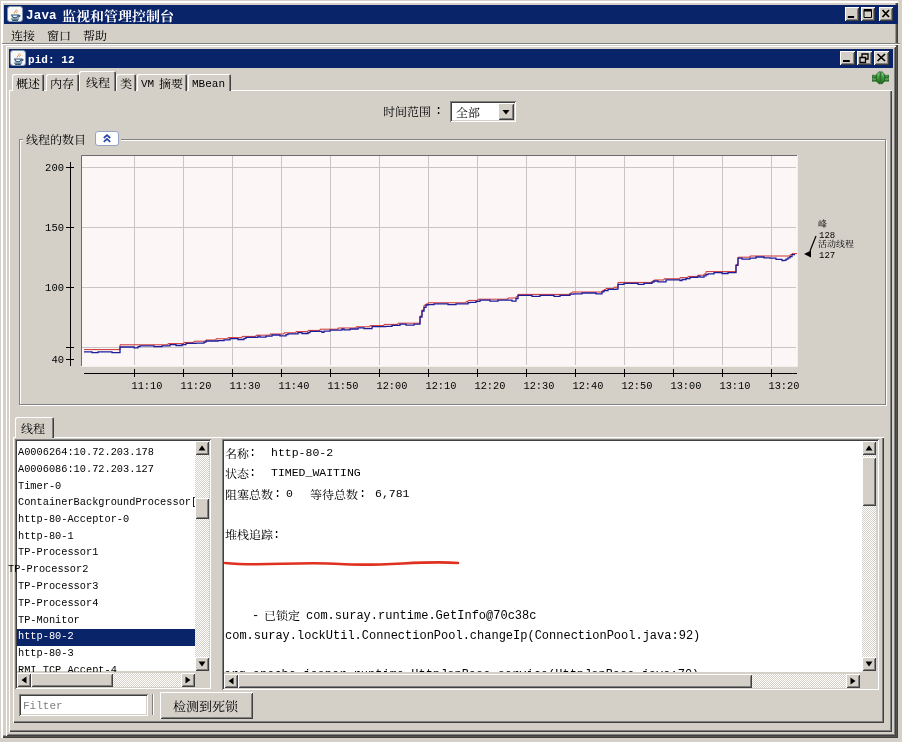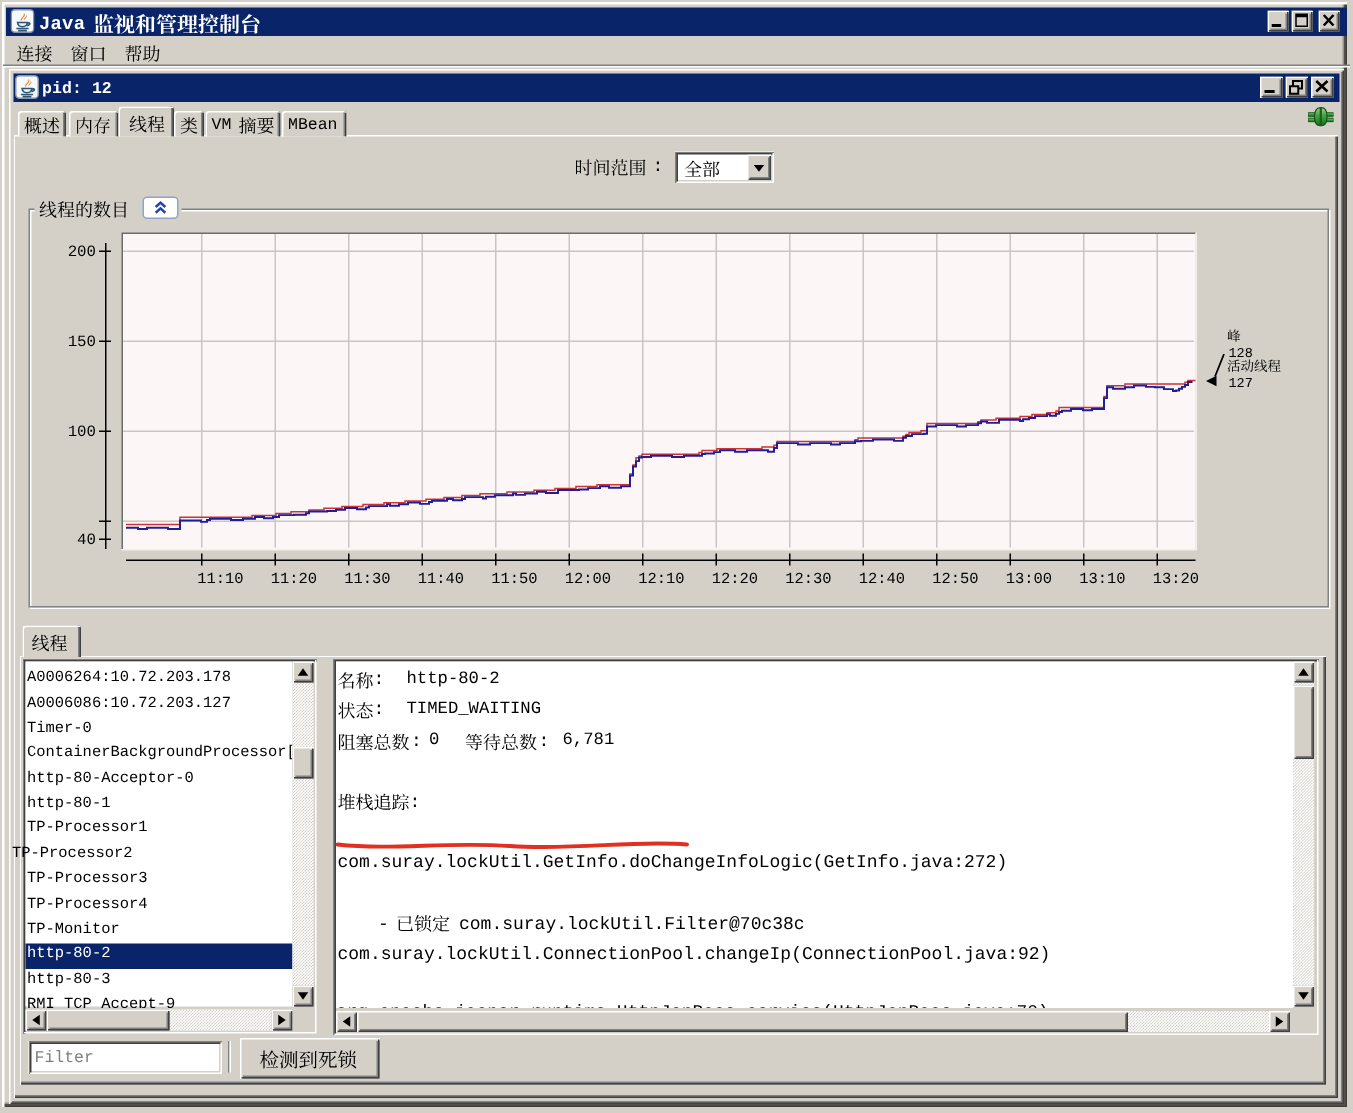--- a/index.html
+++ b/index.html
@@ -259,21 +259,21 @@
     <div style="position:absolute;left:18px;top:513px;width:177px;height:14px;overflow:hidden;color:#000;font:10.3px 'Liberation Mono',monospace;white-space:pre">http-80-Acceptor-0</div>
     <div style="position:absolute;left:18px;top:530px;width:177px;height:14px;overflow:hidden;color:#000;font:10.3px 'Liberation Mono',monospace;white-space:pre">http-80-1</div>
     <div style="position:absolute;left:18px;top:546px;width:177px;height:14px;overflow:hidden;color:#000;font:10.3px 'Liberation Mono',monospace;white-space:pre">TP-Processor1</div>
     <div style="position:absolute;left:8px;top:563px;width:177px;height:14px;overflow:hidden;color:#000;font:10.3px 'Liberation Mono',monospace;white-space:pre">TP-Processor2</div>
     <div style="position:absolute;left:18px;top:580px;width:177px;height:14px;overflow:hidden;color:#000;font:10.3px 'Liberation Mono',monospace;white-space:pre">TP-Processor3</div>
     <div style="position:absolute;left:18px;top:597px;width:177px;height:14px;overflow:hidden;color:#000;font:10.3px 'Liberation Mono',monospace;white-space:pre">TP-Processor4</div>
     <div style="position:absolute;left:18px;top:614px;width:177px;height:14px;overflow:hidden;color:#000;font:10.3px 'Liberation Mono',monospace;white-space:pre">TP-Monitor</div>
     <div class="abs" style="left:17px;top:629px;width:178px;height:16.5px;background:#0a246a"></div>
     <div style="position:absolute;left:18px;top:630px;width:177px;height:14px;overflow:hidden;color:#fff;font:10.3px 'Liberation Mono',monospace;white-space:pre">http-80-2</div>
     <div style="position:absolute;left:18px;top:647px;width:177px;height:14px;overflow:hidden;color:#000;font:10.3px 'Liberation Mono',monospace;white-space:pre">http-80-3</div>
-    <div style="position:absolute;left:18px;top:664px;width:177px;height:8px;overflow:hidden;color:#000;font:10.3px 'Liberation Mono',monospace;white-space:pre">RMI TCP Accept-9</div>
+    <div style="position:absolute;left:18px;top:664px;width:177px;height:8px;overflow:hidden;color:#000;font:10.3px 'Liberation Mono',monospace;white-space:pre">RMI TCP Accept-4</div>
     <div class="abs track" style="left:195px;top:441px;width:14px;height:230px"></div>
     <div class="abs btn" style="left:195px;top:441px;width:14px;height:14px"></div>
     <svg class="abs" style="left:195px;top:441px" width="14" height="14">
       <path d="M7.0 4.5 l3.5 5 h-7 z" fill="#000"></path>
     </svg>
     <div class="abs btn" style="left:195px;top:657px;width:14px;height:14px"></div>
     <svg class="abs" style="left:195px;top:657px" width="14" height="14">
       <path d="M7.0 9.5 l3.5 -5 h-7 z" fill="#000"></path>
     </svg>
     <div class="abs btn" style="left:195px;top:498px;width:14px;height:21px"></div>
@@ -338,28 +338,27 @@
       </g>
     </svg>
     <div style="position:absolute;left:359px;top:486.8px;font:12px 'Liberation Mono',monospace;white-space:pre;color:#000;line-height:15px">:</div>
     <div style="position:absolute;left:375px;top:486.8px;font:11.5px 'Liberation Mono',monospace;white-space:pre;color:#000;line-height:14.5px">6,781</div>
     <svg style="position:absolute;left:225px;top:527px;overflow:visible" width="50" height="16">
       <g transform="translate(0,12.2)">
         <path d="M7.5 -10.1 7.3 -10.1C7.8 -9.6 8.1 -8.8 8.2 -8.1C8.9 -7.4 9.7 -9.1 7.5 -10.1ZM10.6 -8.4 10.0 -7.7H6.1L6.0 -7.8C6.3 -8.4 6.5 -9.0 6.7 -9.5C7.0 -9.5 7.1 -9.5 7.1 -9.7L5.9 -10.1C5.5 -8.4 4.7 -6.0 3.6 -4.4L3.7 -4.3C4.3 -4.9 4.8 -5.6 5.3 -6.3V0.9H5.4C5.7 0.9 6.0 0.8 6.0 0.7V0.0H11.3C11.5 0.0 11.6 -0.0 11.6 -0.1C11.2 -0.5 10.6 -1.0 10.6 -1.0L10.0 -0.3H8.7V-2.5H10.9C11.1 -2.5 11.2 -2.6 11.2 -2.7C10.9 -3.1 10.3 -3.6 10.3 -3.6L9.7 -2.9H8.7V-4.9H10.9C11.1 -4.9 11.2 -5.0 11.2 -5.1C10.9 -5.5 10.3 -6.0 10.3 -6.0L9.7 -5.3H8.7V-7.4H11.3C11.4 -7.4 11.5 -7.4 11.6 -7.6C11.2 -7.9 10.6 -8.4 10.6 -8.4ZM6.0 -0.3V-2.5H8.0V-0.3ZM6.0 -2.9V-4.9H8.0V-2.9ZM6.0 -5.3V-7.4H8.0V-5.3ZM3.6 -7.3 3.2 -6.6H2.8V-9.4C3.2 -9.4 3.3 -9.5 3.3 -9.7L2.1 -9.8V-6.6H0.5L0.6 -6.3H2.1V-2.3C1.4 -2.1 0.8 -1.9 0.5 -1.9L1.0 -0.8C1.1 -0.9 1.2 -1.0 1.3 -1.1C2.8 -1.8 4.0 -2.4 4.8 -2.8L4.7 -3.0L2.8 -2.5V-6.3H4.2C4.4 -6.3 4.5 -6.3 4.6 -6.5C4.2 -6.8 3.6 -7.3 3.6 -7.3Z M19.9 -9.7 19.8 -9.6C20.2 -9.2 20.8 -8.5 21.0 -8.0C21.9 -7.5 22.4 -9.2 19.9 -9.7ZM16.2 -8.0 15.6 -7.3H15.1V-9.6C15.4 -9.7 15.5 -9.8 15.5 -10.0L14.4 -10.1V-7.3L12.5 -7.3L12.6 -6.9H14.2C13.8 -5.1 13.2 -3.3 12.3 -1.9L12.5 -1.7C13.3 -2.6 13.9 -3.6 14.4 -4.8V1.0H14.5C14.8 1.0 15.1 0.8 15.1 0.7V-5.5C15.4 -5.0 15.8 -4.4 15.9 -3.8C16.6 -3.3 17.3 -4.7 15.1 -5.8V-6.9H16.8C17.0 -6.9 17.1 -7.0 17.1 -7.1C16.8 -7.5 16.2 -8.0 16.2 -8.0ZM19.8 -9.9 18.5 -10.1C18.5 -8.9 18.6 -7.8 18.6 -6.8L16.9 -6.6L17.0 -6.2L18.7 -6.5C18.7 -5.8 18.8 -5.1 19.0 -4.5L16.8 -4.1L16.9 -3.8L19.0 -4.1C19.2 -3.3 19.5 -2.5 19.9 -1.8C18.8 -0.8 17.5 -0.1 16.1 0.5L16.2 0.7C17.7 0.2 19.0 -0.4 20.2 -1.2C20.7 -0.5 21.3 0.1 22.1 0.5C22.7 0.9 23.4 1.2 23.7 0.8C23.7 0.6 23.7 0.5 23.3 0.0L23.5 -1.8L23.4 -1.8C23.2 -1.3 23.0 -0.7 22.8 -0.4C22.8 -0.2 22.7 -0.2 22.4 -0.3C21.8 -0.6 21.3 -1.1 20.9 -1.7C21.5 -2.3 22.1 -2.9 22.7 -3.6C23.0 -3.6 23.1 -3.6 23.2 -3.8L22.1 -4.4C21.6 -3.6 21.1 -2.9 20.5 -2.4C20.2 -2.9 20.0 -3.6 19.8 -4.3L23.3 -4.8C23.5 -4.8 23.6 -4.9 23.6 -5.1C23.1 -5.4 22.4 -5.8 22.4 -5.8L21.9 -5.0L19.7 -4.6C19.6 -5.2 19.5 -5.9 19.5 -6.6L22.8 -7.0C23.0 -7.1 23.1 -7.1 23.1 -7.3C22.7 -7.6 21.9 -8.0 21.9 -8.0L21.5 -7.2L19.4 -6.9C19.4 -7.8 19.3 -8.7 19.4 -9.6C19.7 -9.6 19.8 -9.8 19.8 -9.9Z M25.2 -9.9 25.1 -9.8C25.6 -9.1 26.3 -8.1 26.5 -7.3C27.3 -6.7 27.9 -8.4 25.2 -9.9ZM29.6 -1.0V-1.5H33.8V-0.9H34.0C34.2 -0.9 34.6 -1.1 34.6 -1.1V-3.8C34.9 -3.9 35.1 -4.0 35.1 -4.1L34.2 -4.8L33.7 -4.3H29.6V-5.9H33.4V-5.4H33.6C33.8 -5.4 34.2 -5.6 34.2 -5.7V-8.0C34.5 -8.0 34.7 -8.1 34.7 -8.2L33.8 -8.9L33.3 -8.5H31.0C31.3 -8.8 31.6 -9.2 31.8 -9.6C32.0 -9.6 32.2 -9.6 32.2 -9.8L30.9 -10.1L30.6 -8.5H29.6L28.8 -8.9V-0.7H28.9C29.3 -0.7 29.6 -0.9 29.6 -1.0ZM29.6 -4.0H33.8V-1.8H29.6ZM29.6 -6.3V-8.1H33.4V-6.3ZM26.3 -1.5C25.8 -1.2 25.1 -0.5 24.5 -0.1L25.2 0.8C25.3 0.7 25.3 0.6 25.3 0.5C25.7 -0.0 26.4 -0.9 26.6 -1.2C26.8 -1.4 26.9 -1.4 27.0 -1.2C28.1 0.1 29.3 0.6 31.5 0.6C32.8 0.6 33.9 0.6 35.0 0.6C35.0 0.2 35.2 -0.0 35.6 -0.1V-0.3C34.2 -0.2 33.1 -0.2 31.8 -0.2C29.6 -0.2 28.3 -0.4 27.2 -1.6C27.1 -1.6 27.1 -1.7 27.1 -1.7V-5.5C27.4 -5.6 27.6 -5.7 27.6 -5.7L26.6 -6.6L26.2 -6.0H24.6L24.7 -5.6H26.3Z M43.4 -10.1 43.2 -10.0C43.6 -9.6 44.0 -8.9 44.0 -8.4C44.7 -7.8 45.4 -9.3 43.4 -10.1ZM45.7 -6.7 45.2 -6.1H41.7L41.8 -5.8H46.3C46.5 -5.8 46.6 -5.8 46.6 -6.0C46.3 -6.3 45.7 -6.7 45.7 -6.7ZM43.1 -2.7 42.1 -3.1C41.6 -1.8 40.9 -0.6 40.2 0.2L40.4 0.3C41.2 -0.3 42.0 -1.4 42.6 -2.5C42.9 -2.5 43.0 -2.6 43.1 -2.7ZM45.4 -3.1 45.2 -3.0C45.8 -2.2 46.5 -1.0 46.7 -0.2C47.5 0.5 48.1 -1.3 45.4 -3.1ZM46.5 -4.8 46.0 -4.2H41.0L41.1 -3.8H43.7V-0.2C43.7 -0.0 43.7 0.0 43.5 0.0C43.2 0.0 42.2 -0.0 42.2 -0.0V0.1C42.6 0.2 42.9 0.3 43.1 0.4C43.2 0.5 43.3 0.7 43.3 1.0C44.3 0.9 44.5 0.4 44.5 -0.2V-3.8H47.1C47.3 -3.8 47.4 -3.9 47.4 -4.0C47.1 -4.4 46.5 -4.8 46.5 -4.8ZM41.8 -8.6 41.6 -8.7C41.6 -8.1 41.2 -7.5 41.0 -7.3C40.7 -7.2 40.6 -6.9 40.7 -6.7C40.9 -6.5 41.3 -6.5 41.5 -6.7C41.7 -6.9 41.8 -7.3 41.9 -7.8H46.3L46.1 -6.7L46.2 -6.7C46.5 -6.9 46.9 -7.4 47.1 -7.7C47.3 -7.7 47.5 -7.7 47.6 -7.8L46.7 -8.6L46.3 -8.1H41.9C41.9 -8.3 41.9 -8.5 41.8 -8.6ZM37.8 -6.4V-8.9H39.8V-6.4ZM38.1 -4.5 37.1 -4.6V-0.6L36.4 -0.4L36.9 0.6C37.0 0.5 37.1 0.4 37.2 0.3C38.8 -0.4 40.1 -1.0 41.0 -1.5L40.9 -1.6C40.4 -1.4 39.8 -1.3 39.2 -1.1V-3.7H40.5C40.7 -3.7 40.8 -3.8 40.8 -3.9C40.5 -4.2 39.9 -4.7 39.9 -4.7L39.5 -4.1H39.2V-6.1H39.8V-5.7H39.9C40.2 -5.7 40.5 -5.8 40.5 -5.9V-8.7C40.8 -8.8 41.0 -8.9 41.1 -9.0L40.1 -9.7L39.7 -9.2H37.9L37.1 -9.7V-5.5H37.2C37.6 -5.5 37.8 -5.7 37.8 -5.7V-6.1H38.5V-0.9L37.8 -0.7V-4.2C38.0 -4.3 38.1 -4.4 38.1 -4.5Z" fill="#000"></path>
       </g>
     </svg>
     <div style="position:absolute;left:273px;top:527.6px;font:12px 'Liberation Mono',monospace;white-space:pre;color:#000;line-height:15px">:</div>
-    <div style="position:absolute;left:225px;top:568px;font:12px 'Liberation Mono',monospace;white-space:pre;color:#000;line-height:15px">com.suray.lockUtil.GetInfo.doChangeInfoLogic(GetInfo.java:272)</div>
     <div style="position:absolute;left:252px;top:608.7px;font:12px 'Liberation Mono',monospace;white-space:pre;color:#000;line-height:15px">-</div>
     <svg style="position:absolute;left:264px;top:608px;overflow:visible" width="38" height="16">
       <g transform="translate(0,12.2)">
         <path d="M1.1 -9.0 1.2 -8.7H8.9V-5.4H2.6V-6.8C2.9 -6.8 3.0 -6.9 3.0 -7.1L1.8 -7.2V-0.8C1.8 0.2 2.6 0.5 4.0 0.5H8.7C10.7 0.5 11.3 0.3 11.3 -0.1C11.3 -0.3 11.1 -0.4 10.7 -0.5L10.7 -2.7H10.6C10.4 -2.0 10.2 -1.0 10.0 -0.6C9.8 -0.3 9.5 -0.2 8.6 -0.2H3.9C3.1 -0.2 2.6 -0.3 2.6 -0.8V-5.1H8.9V-4.1H9.0C9.2 -4.1 9.6 -4.3 9.7 -4.4V-8.5C9.9 -8.5 10.1 -8.6 10.2 -8.7L9.2 -9.5L8.7 -9.0Z M20.7 -5.3 19.5 -5.4C19.5 -2.5 19.4 -0.2 15.5 0.7L15.6 0.9C20.1 0.1 20.2 -2.2 20.3 -5.0C20.6 -5.0 20.7 -5.1 20.7 -5.3ZM20.2 -1.7 20.1 -1.5C21.0 -0.9 22.4 0.1 22.9 0.9C23.9 1.3 24.1 -0.6 20.2 -1.7ZM23.4 -9.3 22.3 -9.8C21.9 -8.8 21.5 -7.8 21.1 -7.2L21.3 -7.1C21.8 -7.6 22.5 -8.4 22.9 -9.1C23.2 -9.1 23.3 -9.2 23.4 -9.3ZM16.9 -9.7 16.7 -9.6C17.2 -9.0 17.8 -8.0 18.0 -7.3C18.7 -6.7 19.4 -8.3 16.9 -9.7ZM17.8 -1.8V-6.2H22.0V-1.8H22.1C22.4 -1.8 22.7 -2.0 22.7 -2.1V-6.0C23.0 -6.1 23.2 -6.2 23.3 -6.3L22.3 -7.0L21.9 -6.5H20.3V-9.7C20.5 -9.8 20.7 -9.9 20.7 -10.0L19.5 -10.1V-6.5H17.9L17.1 -6.9V-1.5H17.2C17.5 -1.5 17.8 -1.7 17.8 -1.8ZM14.9 -9.6C15.2 -9.6 15.3 -9.7 15.4 -9.9L14.1 -10.2C13.8 -8.9 13.0 -6.7 12.4 -5.5L12.5 -5.4C12.7 -5.7 12.9 -5.9 13.1 -6.2L13.1 -6.0H14.2V-4.0H12.5L12.6 -3.6H14.2V-0.9C14.2 -0.7 14.1 -0.6 13.7 -0.4L14.3 0.6C14.4 0.5 14.6 0.3 14.6 0.1C15.4 -0.7 16.2 -1.5 16.6 -2.0L16.4 -2.1L14.9 -1.1V-3.6H16.5C16.7 -3.6 16.8 -3.7 16.8 -3.8C16.5 -4.2 15.9 -4.7 15.9 -4.7L15.4 -4.0H14.9V-6.0H16.3C16.5 -6.0 16.6 -6.0 16.6 -6.2C16.3 -6.5 15.7 -6.9 15.7 -6.9L15.2 -6.3H13.2C13.5 -6.8 13.9 -7.4 14.2 -8.0H16.5C16.7 -8.0 16.8 -8.1 16.9 -8.2C16.5 -8.5 16.0 -9.0 16.0 -9.0L15.5 -8.4H14.4C14.6 -8.8 14.8 -9.2 14.9 -9.6Z M29.2 -10.1 29.1 -10.0C29.6 -9.6 30.0 -9.0 30.0 -8.4C30.9 -7.8 31.6 -9.5 29.2 -10.1ZM26.0 -8.8 25.8 -8.8C25.9 -8.0 25.4 -7.3 24.9 -7.1C24.7 -6.9 24.5 -6.7 24.6 -6.4C24.7 -6.1 25.2 -6.1 25.5 -6.3C25.9 -6.5 26.2 -7.0 26.2 -7.8H34.0C33.9 -7.4 33.7 -6.9 33.6 -6.6L33.7 -6.5C34.2 -6.8 34.7 -7.3 35.0 -7.7C35.3 -7.7 35.4 -7.7 35.5 -7.8L34.5 -8.7L34.0 -8.2H26.2C26.1 -8.4 26.1 -8.6 26.0 -8.8ZM33.1 -6.8 32.5 -6.1H25.9L26.0 -5.7H29.6V-0.4C28.6 -0.7 27.9 -1.3 27.3 -2.5C27.5 -3.0 27.7 -3.5 27.8 -4.0C28.0 -4.1 28.2 -4.1 28.2 -4.3L27.0 -4.6C26.7 -2.7 26.0 -0.5 24.4 0.8L24.6 0.9C25.9 0.2 26.7 -1.0 27.2 -2.2C28.2 0.2 29.7 0.7 32.4 0.7C33.1 0.7 34.5 0.7 35.1 0.7C35.1 0.4 35.3 0.1 35.6 0.1V-0.1C34.8 -0.1 33.2 -0.1 32.5 -0.1C31.7 -0.1 31.0 -0.1 30.4 -0.2V-3.2H33.8C33.9 -3.2 34.1 -3.2 34.1 -3.4C33.7 -3.7 33.0 -4.2 33.0 -4.2L32.5 -3.5H30.4V-5.7H33.8C34.0 -5.7 34.1 -5.8 34.2 -5.9C33.7 -6.3 33.1 -6.8 33.1 -6.8Z" fill="#000"></path>
       </g>
     </svg>
-    <div style="position:absolute;left:306px;top:608.7px;font:12px 'Liberation Mono',monospace;white-space:pre;color:#000;line-height:15px">com.suray.lockUtil.Filter@70c38c</div>
+    <div style="position:absolute;left:306px;top:608.7px;font:12px 'Liberation Mono',monospace;white-space:pre;color:#000;line-height:15px">com.suray.runtime.GetInfo@70c38c</div>
     <div style="position:absolute;left:225px;top:629px;font:12px 'Liberation Mono',monospace;white-space:pre;color:#000;line-height:15px">com.suray.lockUtil.ConnectionPool.changeIp(ConnectionPool.java:92)</div>
     <div style="position:absolute;left:224px;top:668px;width:630px;height:4px;overflow:hidden">
       <div style="font:12px 'Liberation Mono',monospace;white-space:pre">org.apache.jasper.runtime.HttpJspBase.service(HttpJspBase.java:70)</div>
     </div>
     <svg class="abs" style="left:222px;top:558px" width="280" height="12">
       <path d="M3 5 C 40 9, 75 3, 118 6 S 200 2, 236 5" fill="none" stroke="#e03020" stroke-width="2.6" stroke-linecap="round"></path>
     </svg>
     <div class="abs sunken" style="left:19px;top:694px;width:129px;height:22px;background:#fff"></div>
     <div style="position:absolute;left:23px;top:699px;font:11px 'Liberation Mono',monospace;white-space:pre;color:#808080;line-height:14px">Filter</div>
     <div class="abs" style="left:152px;top:694px;width:1px;height:21px;background:#808080"></div>

